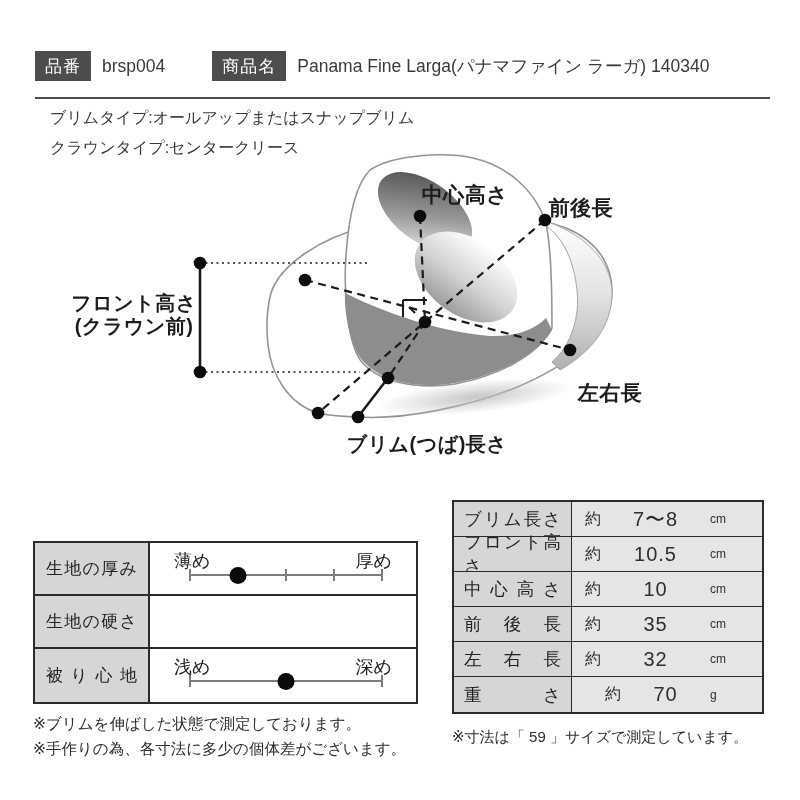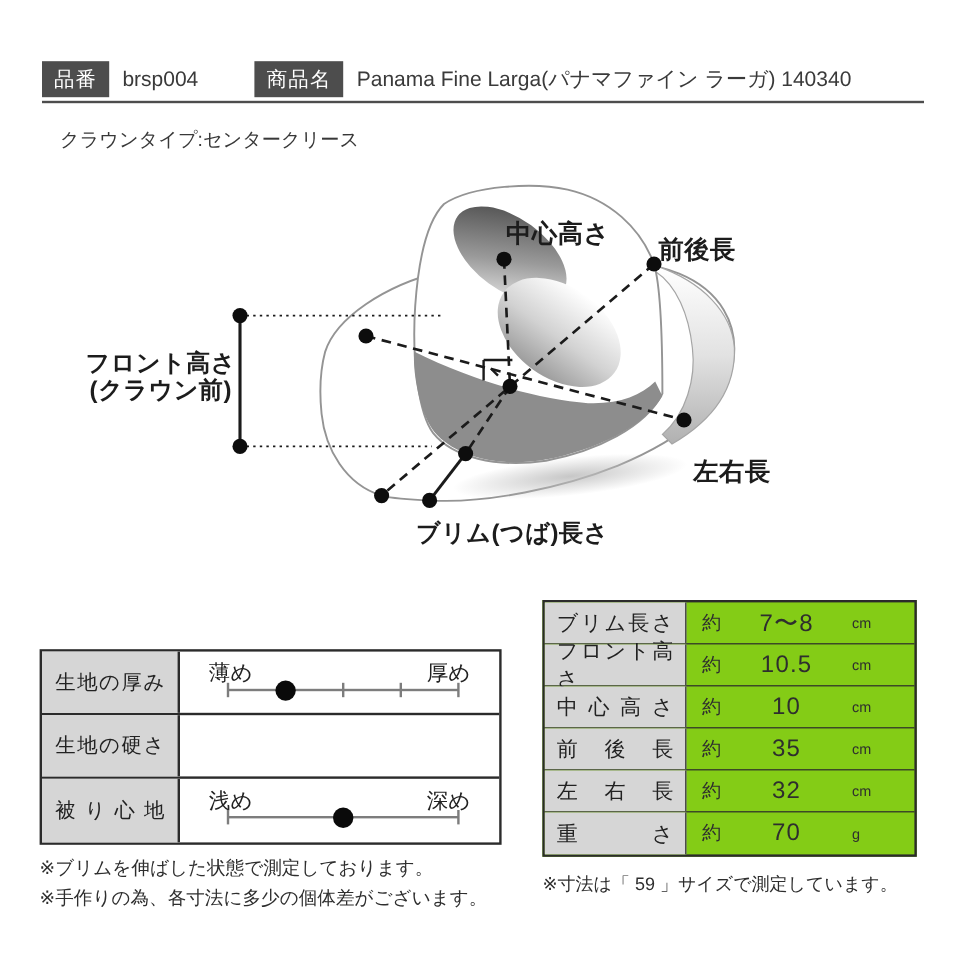--- a/index.html
+++ b/index.html
@@ -6,21 +6,21 @@
   body{
     width:800px;height:800px;background:#ffffff;position:relative;overflow:hidden;
     font-family:"Liberation Sans","DejaVu Sans",sans-serif;color:#2e2e2e;
   }
   .abs{position:absolute;}
 
   
   .header{
     position:absolute;left:35px;top:51px;width:735px;
     display:flex;align-items:center;
-    border-bottom:2.5px solid #4d4d4d;padding-bottom:3px;
+    border-bottom:2.5px solid #4d4d4d;padding-bottom:16px;
   }
   .badge{
     background:#4d4d4d;color:#ffffff;font-size:17px;line-height:1;
     padding:7px 10px 6px 10px;letter-spacing:1px;white-space:nowrap;
   }
   .hval{font-size:17.5px;color:#3a3a3a;margin-left:11px;white-space:nowrap;}
   .badge.second{margin-left:47px;}
 
   
   .specs{position:absolute;left:50px;top:103px;font-size:16px;color:#383838;}
@@ -53,24 +53,24 @@
   .smin{left:24px;}
   .smax{right:24px;}
   .slider{position:absolute;left:40px;right:34px;top:31px;height:2px;}
   .track-line{position:absolute;left:0;right:0;top:0;height:2px;background:#7d7d7d;}
   .tick{position:absolute;top:-5px;width:2px;height:12px;background:#7d7d7d;transform:translateX(-1px);}
   .dot{position:absolute;top:-7.5px;width:17px;height:17px;border-radius:50%;background:#0a0a0a;transform:translateX(-50%);}
 
   
   .meas-table{
     position:absolute;left:452px;top:500px;width:312px;
-    border:2px solid #2b2b2b;box-sizing:border-box;background:#84cc16;
+    border:2px solid #2b2b2b;box-sizing:border-box;background:#e5e5e5;
   }
   .mrow{display:flex;height:35px;border-bottom:1.5px solid #2b2b2b;box-sizing:border-box;}
-  .mrow:last-child{border-bottom:none;}
+  .mrow:last-child{border-bottom:none;gap:20px;}
   .mcell-label{
     width:118px;flex:0 0 118px;background:#d6d6d6;border-right:1.5px solid #2b2b2b;
     box-sizing:border-box;display:flex;align-items:center;padding:0 10px;
   }
   .mcell-label span{
     display:block;width:100%;font-size:17.5px;color:#222;
     text-align:justify;text-align-last:justify;
   }
   .mcell-value{flex:1;display:flex;align-items:center;}
   .mapprox{font-size:16px;margin-left:13px;}
@@ -86,20 +86,21 @@
 <body>
 
 <div class="header">
   <span class="badge">品番</span>
   <span class="hval">brsp004</span>
   <span class="badge second">商品名</span>
   <span class="hval">Panama Fine Larga(パナマファイン ラーガ) 140340</span>
 </div>
 
 <div class="specs">
+  <div>ブリムタイプ:オールアップまたはスナップブリム</div>
   <div>クラウンタイプ:センタークリース</div>
 </div>
 
 <svg class="abs" style="left:0;top:150px;" width="800" height="330" viewBox="0 0 800 330">
   <defs>
     <linearGradient id="gradCrease" x1="0" y1="0" x2="1" y2="1">
       <stop offset="0" stop-color="#414141"></stop>
       <stop offset="0.55" stop-color="#9a9a9a"></stop>
       <stop offset="1" stop-color="#fbfbfb"></stop>
     </linearGradient>

